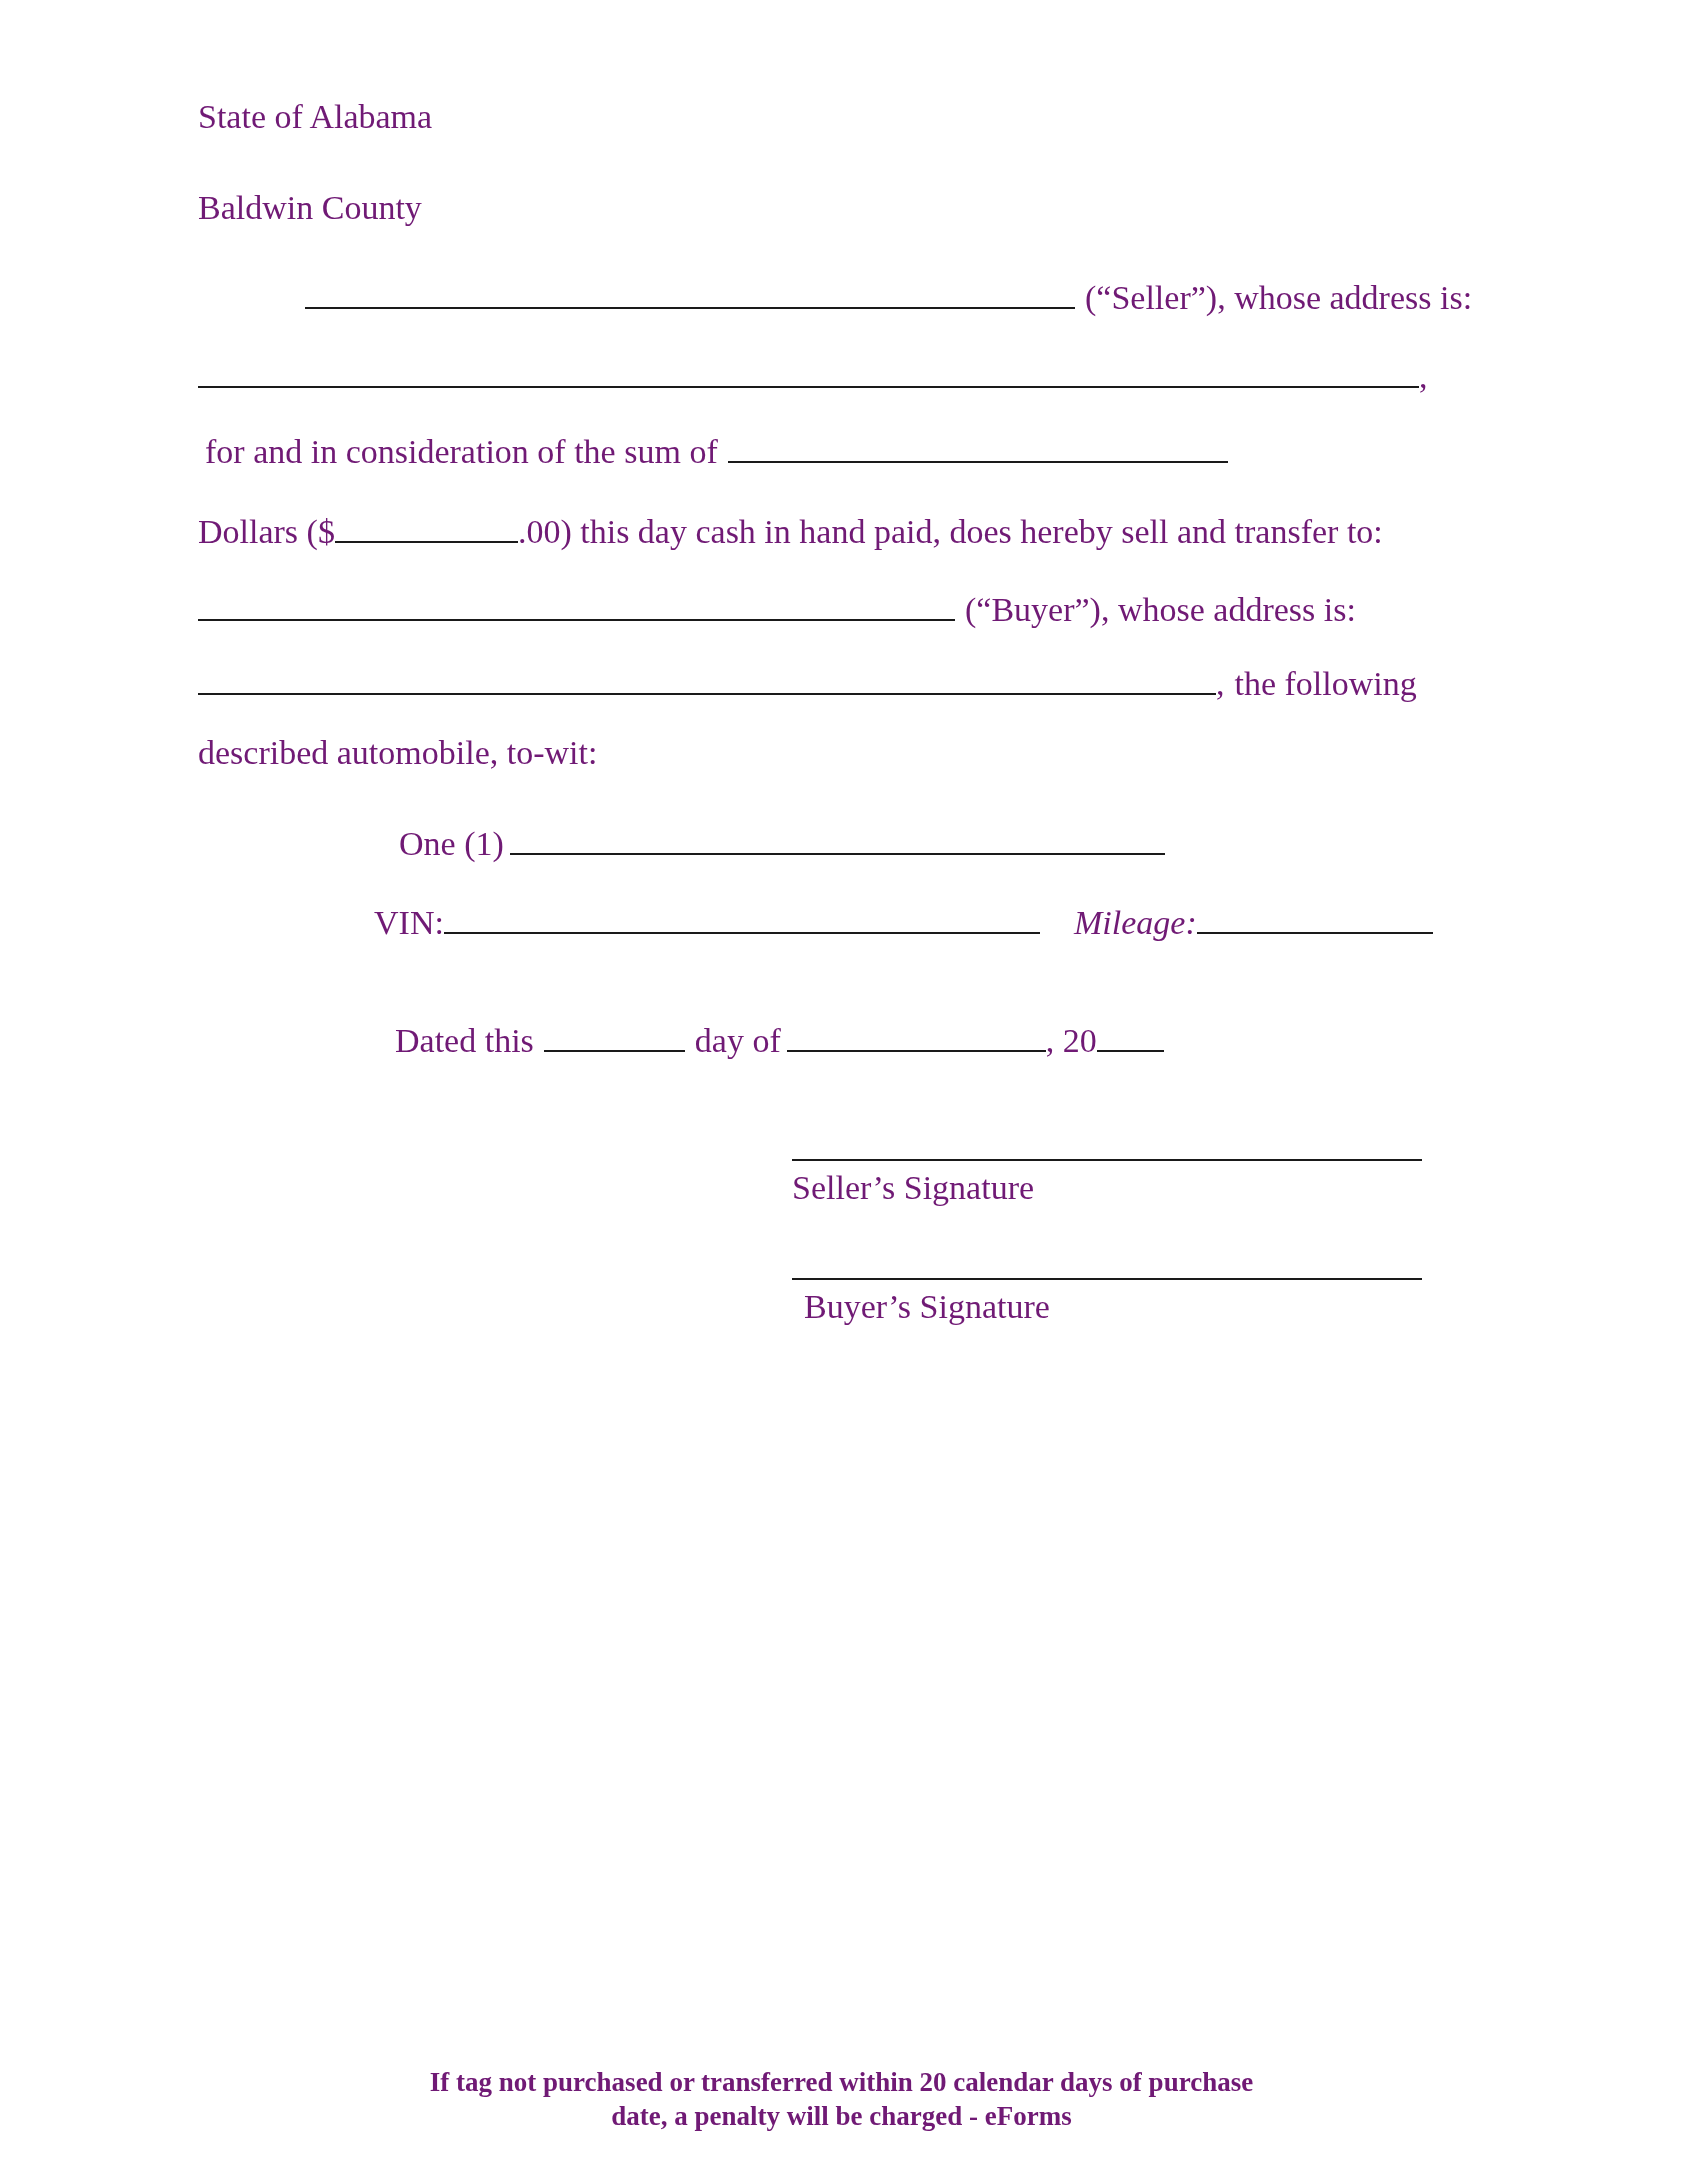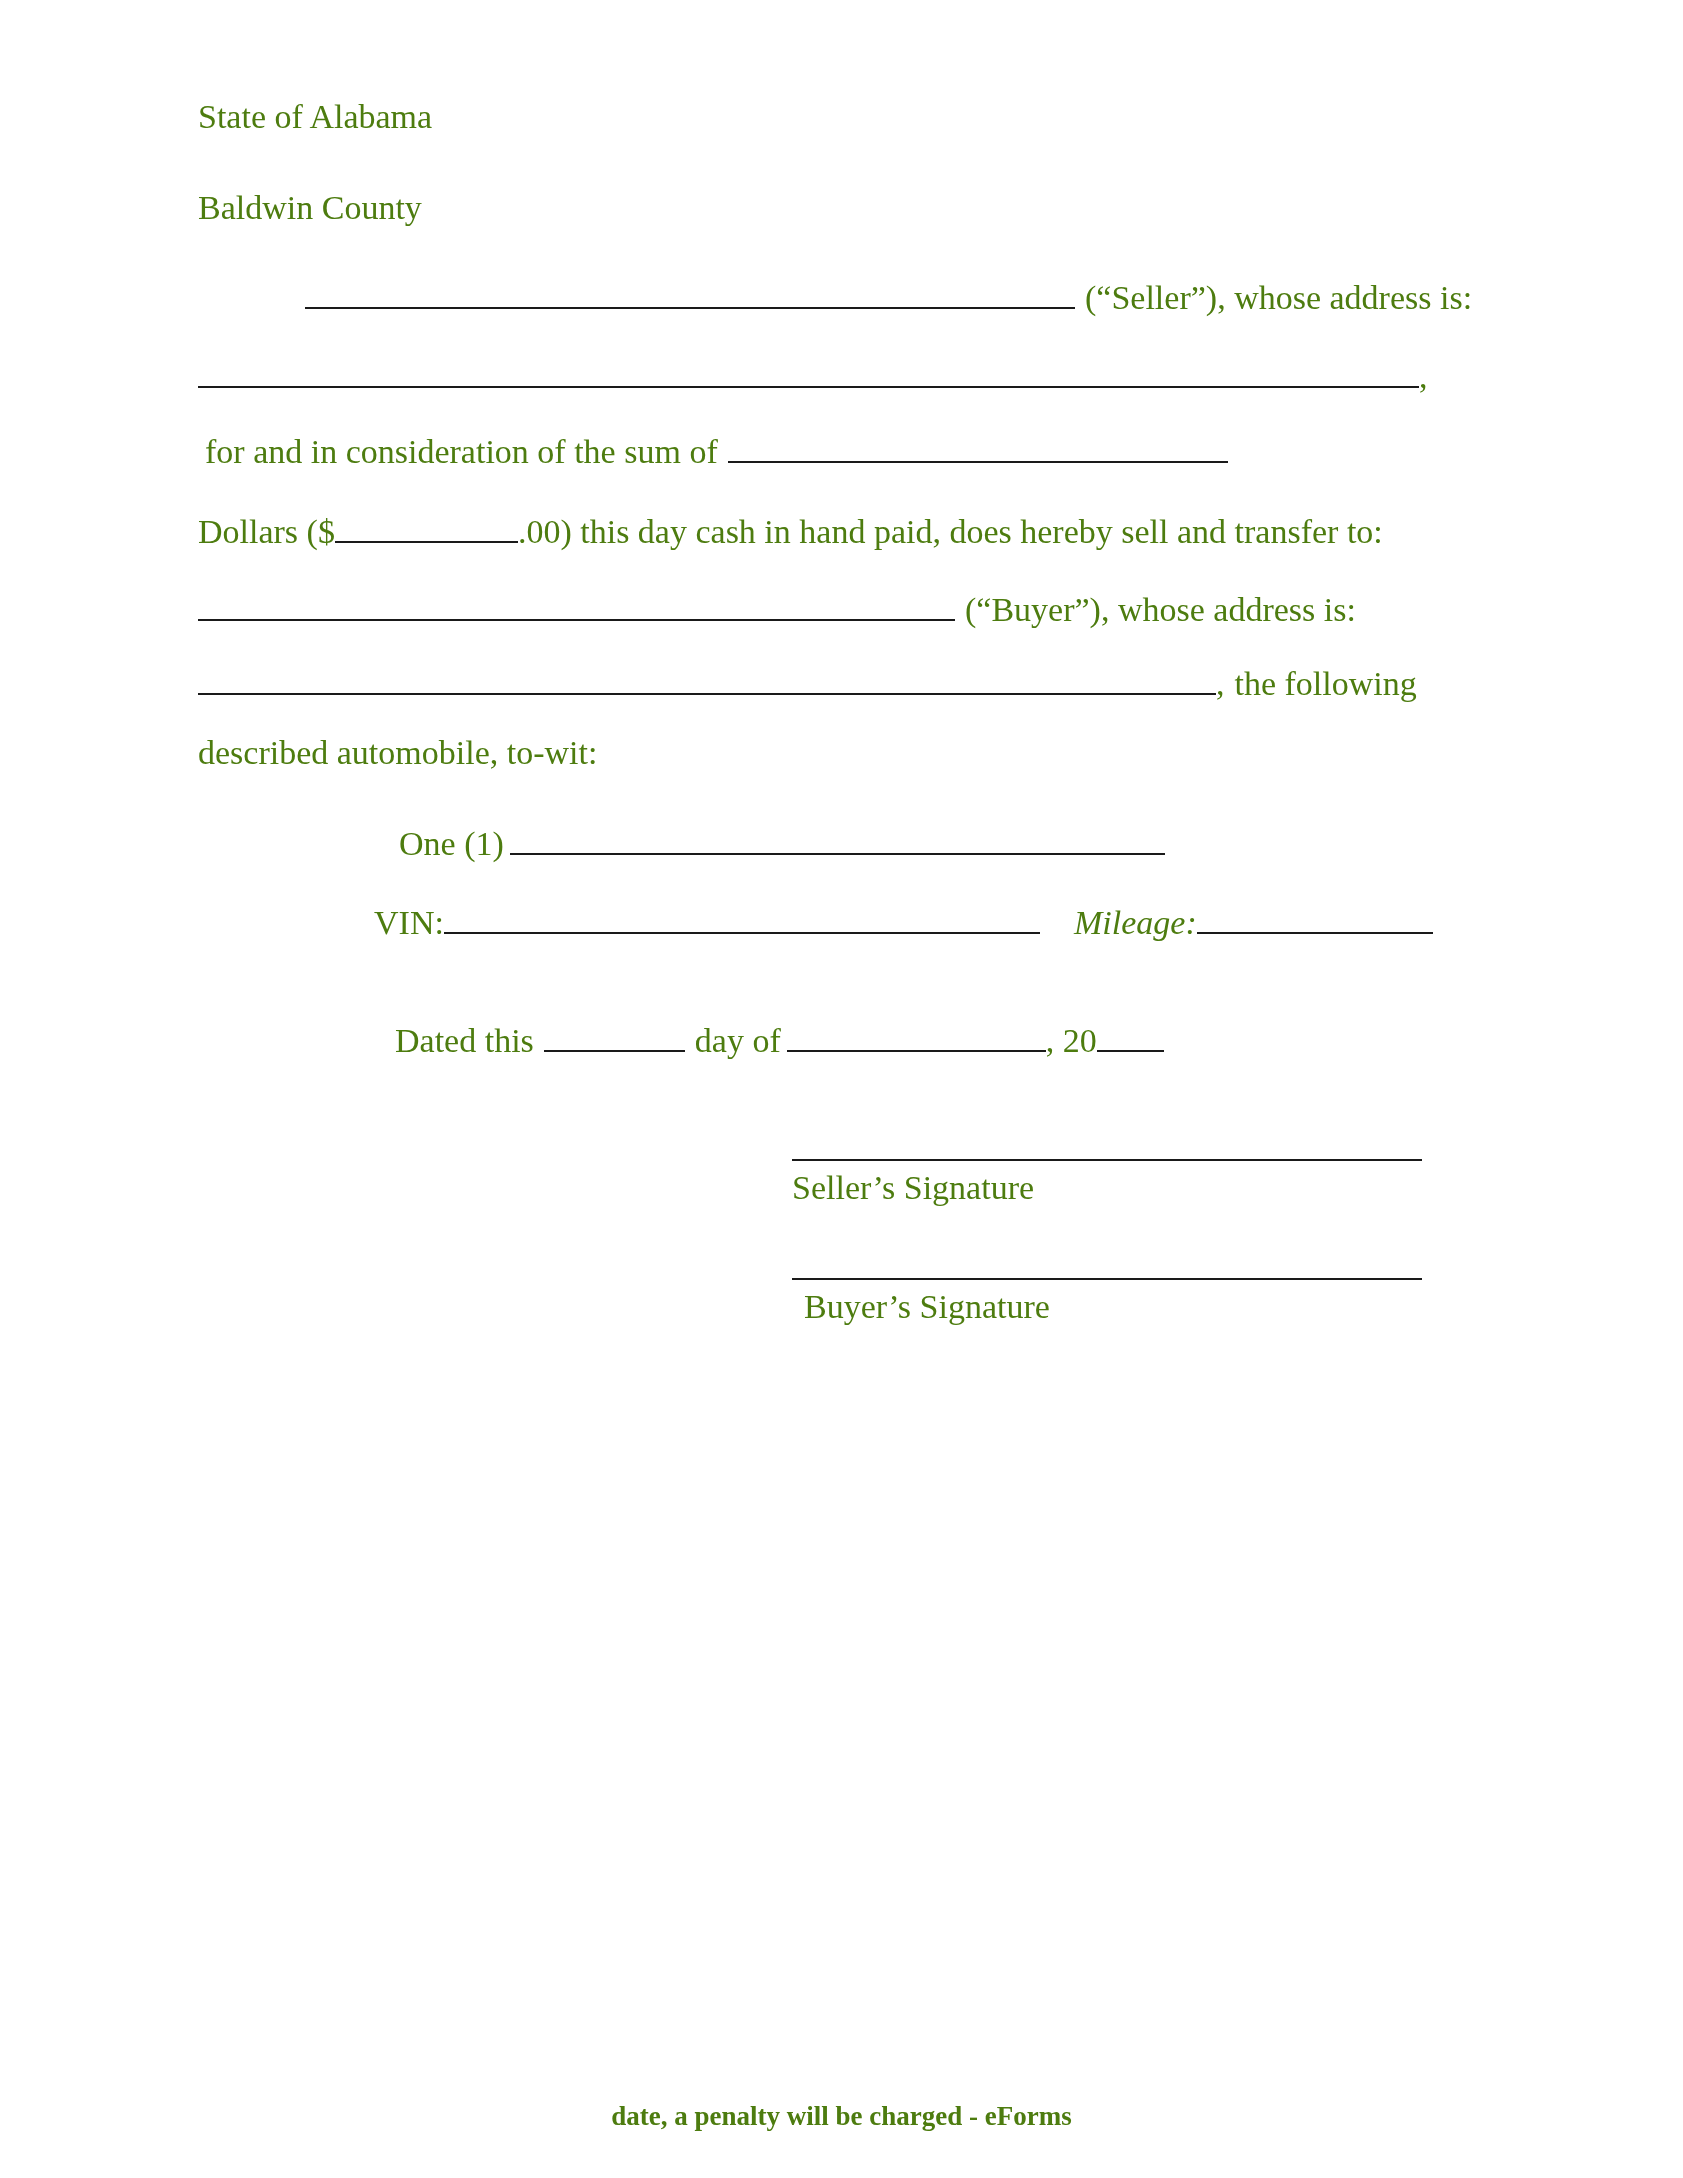--- a/index.html
+++ b/index.html
@@ -5,21 +5,21 @@
   html, body {
     margin: 0;
     padding: 0;
     background: #ffffff;
   }
   .page {
     position: relative;
     width: 1683px;
     height: 2178px;
     background: #ffffff;
-    color: #4d7c0f;
+    color: #701a75;
     font-family: "Liberation Serif", "DejaVu Serif", serif;
     font-size: 34px;
     line-height: 44px;
     overflow: hidden;
   }
   .abs { position: absolute; white-space: nowrap; }
 
   .title-wrap {
     font-weight: bold;
     font-size: 37px;
@@ -109,16 +109,17 @@
   <div class="abs" style="left:395px; top:1012px;">
     <span>Dated this</span><span class="blank gap-sm" style="width:141px;"></span><span class="gap-sm">day of</span><span class="blank gap-xs" style="width:259px;"></span><span>, 20</span><span class="blank" style="width:67px;"></span>
   </div>
 
   <div class="sig-line" style="left:792px; top:1159px; width:630px;"></div>
   <div class="sig-label" style="left:792px; top:1166px;">Seller’s Signature</div>
 
   <div class="sig-line" style="left:792px; top:1278px; width:630px;"></div>
   <div class="sig-label" style="left:804px; top:1285px;">Buyer’s Signature</div>
 
+  <div class="footer" style="top:2065px;">If tag not purchased or transferred within 20 calendar days of purchase</div>
   <div class="footer" style="top:2099px;">date, a penalty will be charged - eForms</div>
 
 </div>
 
 
 </body></html>

